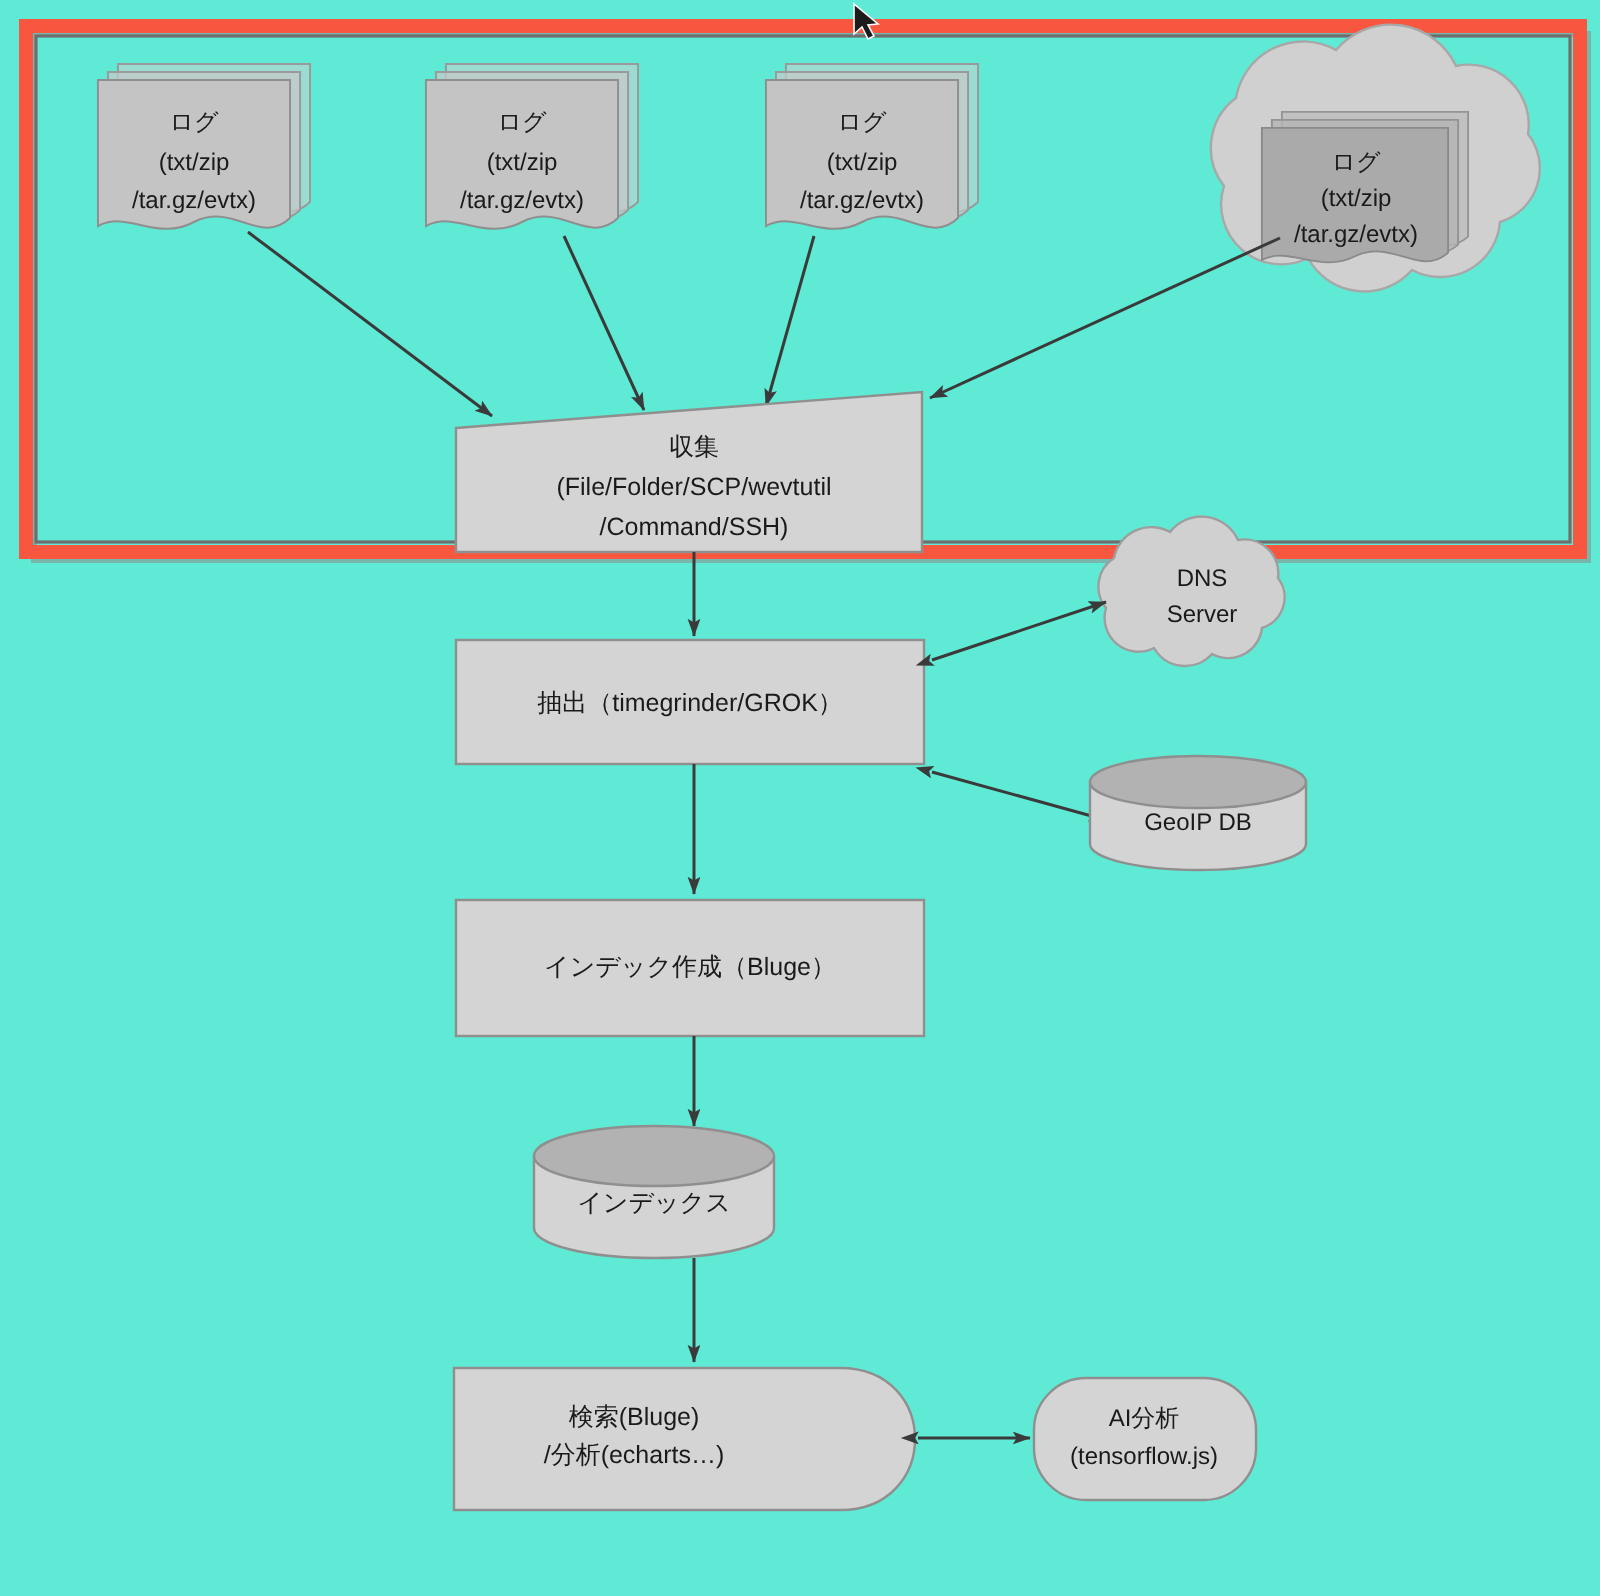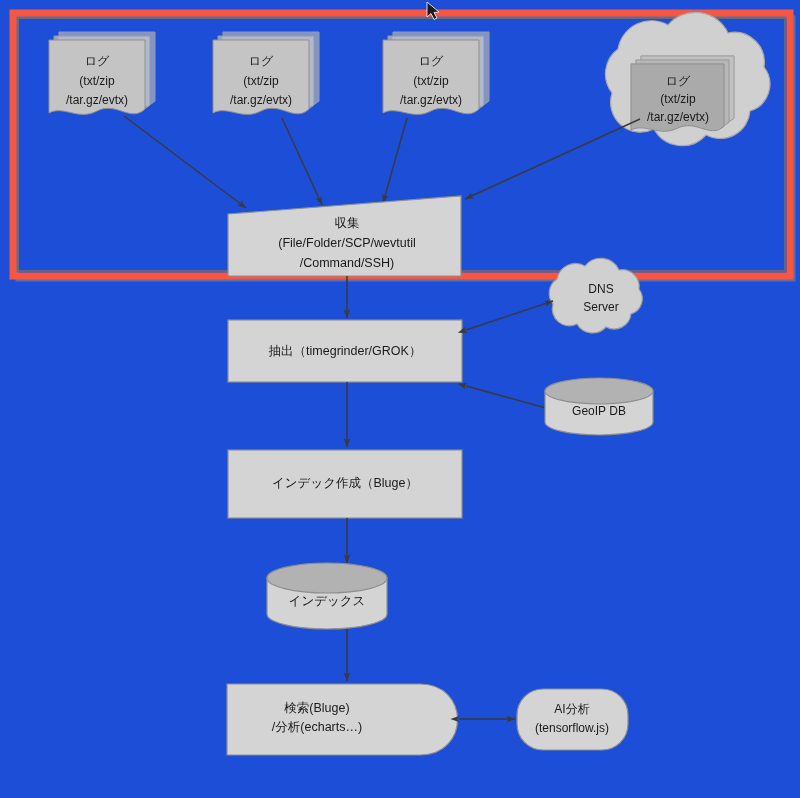--- a/index.html
+++ b/index.html
@@ -8,21 +8,21 @@
     padding: 0;
     background: #ffffff;
   }
   body {
     font-family: "Liberation Sans", "DejaVu Sans", sans-serif;
   }
   #stage {
     position: relative;
     width: 800px;
     height: 798px;
-    background: #1d4ed8;
+    background: #5eead4;
     overflow: hidden;
   }
   #diagram-svg {
     position: absolute;
     left: 0;
     top: 0;
     width: 800px;
     height: 798px;
   }
   .node-text {

